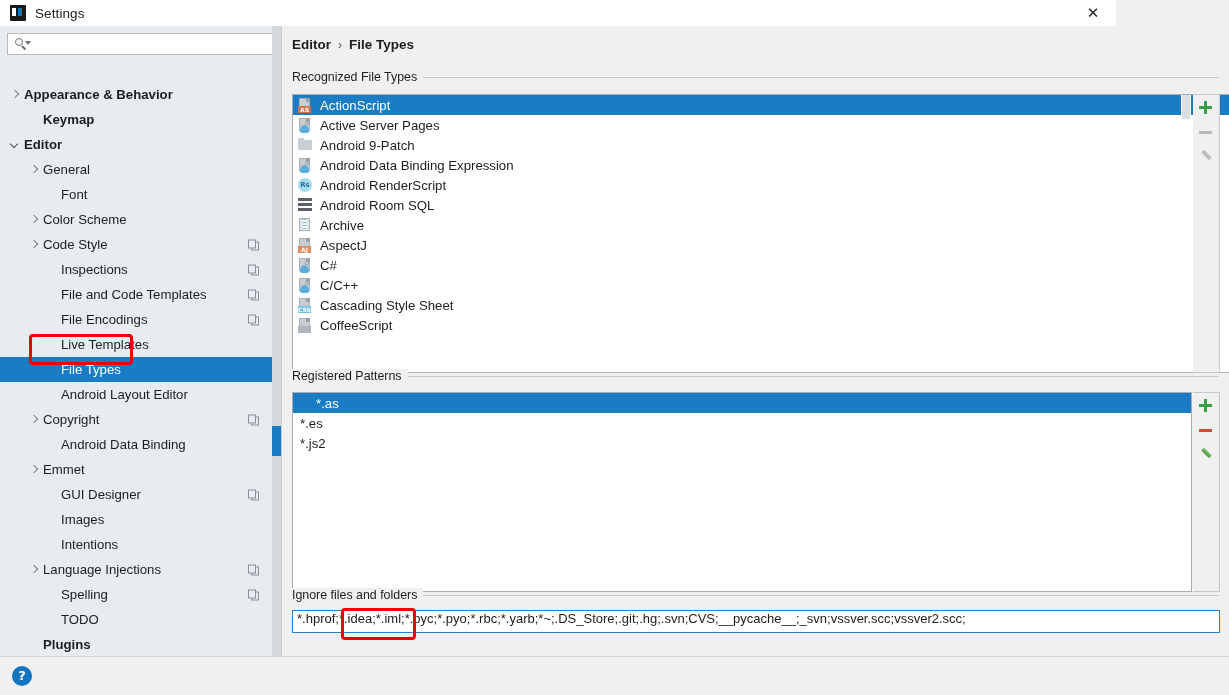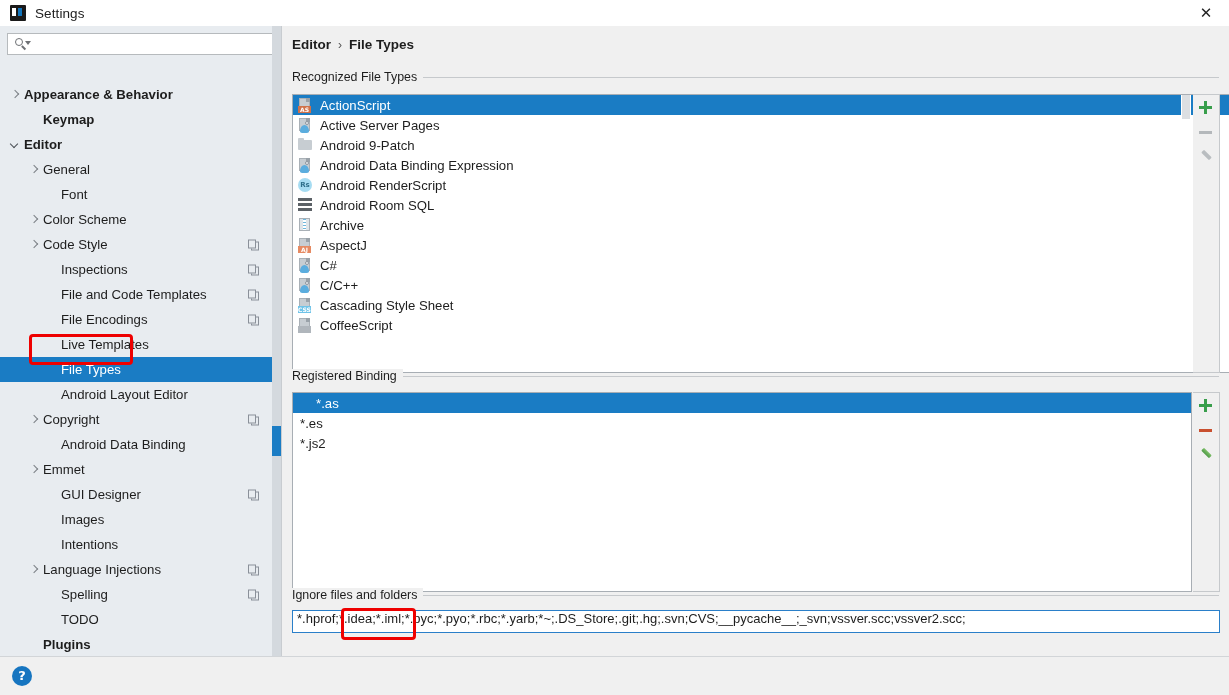--- a/index.html
+++ b/index.html
@@ -13,21 +13,21 @@
     background: #ffffff;
   }
   #app {
     position: relative;
     width: 1229px; height: 695px;
     background: #f0f0f0;
   }
 
   
   .titlebar {
-    position: absolute; left: 0; top: 0; width: 1229px; height: 26px;
+    position: absolute; left: 0; top: 0; width: 1116px; height: 26px;
     background: #ffffff;
     display: flex; align-items: center;
   }
   .titlebar .app-icon {
     width: 16px; height: 16px; margin-left: 10px; margin-right: 9px;
     background: #1a1a1a; border-radius: 1px;
     position: relative; flex: none;
   }
   .titlebar .app-icon:before {
     content: ""; position: absolute; left: 2px; top: 3px;
@@ -582,21 +582,21 @@
       <div class="tb-btn">
           <span class="ic-minus off"></span>
         </div>
       <div class="tb-btn">
           <span class="ic-pencil off">
             <span class="body"></span>
           </span>
         </div>
     </div>
 
-    <div class="section-label" style="left:9px; top:343px;">Registered Binding</div>
+    <div class="section-label" style="left:9px; top:343px;">Registered Patterns</div>
     <div class="section-rule" style="left:119px; top:350px; width:817px;"></div>
 
     <div class="listbox" id="pat-list" style="left:9px; top:366px; width:900px; height:200px;">
         <div class="list-row selected" style="height: 20px;">
           <span class="ftlabel" style="margin-left: 18px;">*.as</span>
         </div>
         <div class="list-row" style="height: 20px;">
           <span class="ftlabel" style="margin-left: 2px;">*.es</span>
         </div>
         <div class="list-row" style="height: 20px;">

